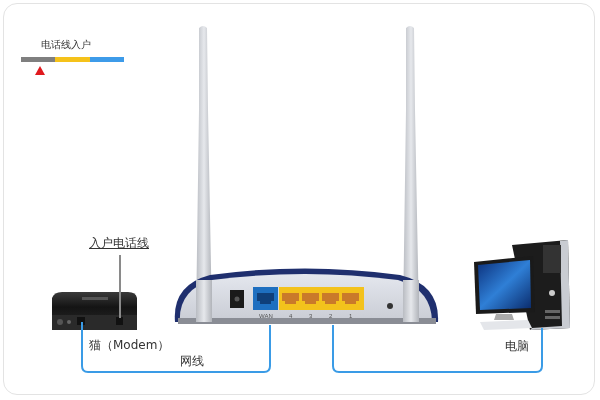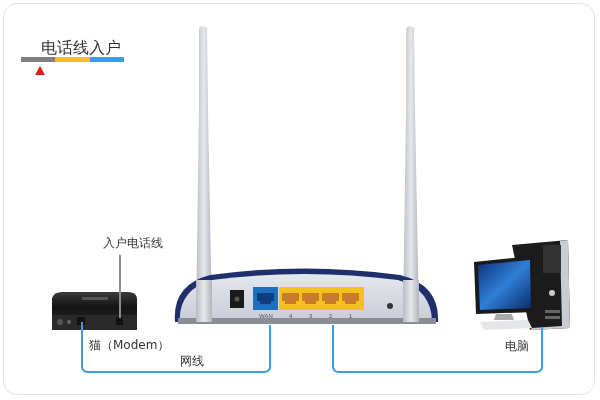--- a/index.html
+++ b/index.html
@@ -104,17 +104,17 @@
 
   <g font-family="Liberation Sans, sans-serif" font-size="6" fill="#555">
     <text x="259" y="318">WAN</text>
     <text x="289" y="318">4</text>
     <text x="309" y="318">3</text>
     <text x="329" y="318">2</text>
     <text x="349" y="318">1</text>
   </g>
 </svg>
 
-<div class="label" style="left:41px; top:38px; font-size:16px;">电话线入户</div>
-<div class="label" style="left:103px; top:235px;">入户电话线</div>
+<div class="label" style="left:41px; top:38px; font-size:10px;">电话线入户</div>
+<div class="label" style="left:89px; top:235px;text-decoration:underline;">入户电话线</div>
 <div class="label" style="left:89px; top:337px;text-align:right;">猫（Modem）</div>
 <div class="label" style="left:180px; top:353px;text-align:right;">网线</div>
 <div class="label" style="left:505px; top:338px;">电脑</div>
 
 </body></html>

